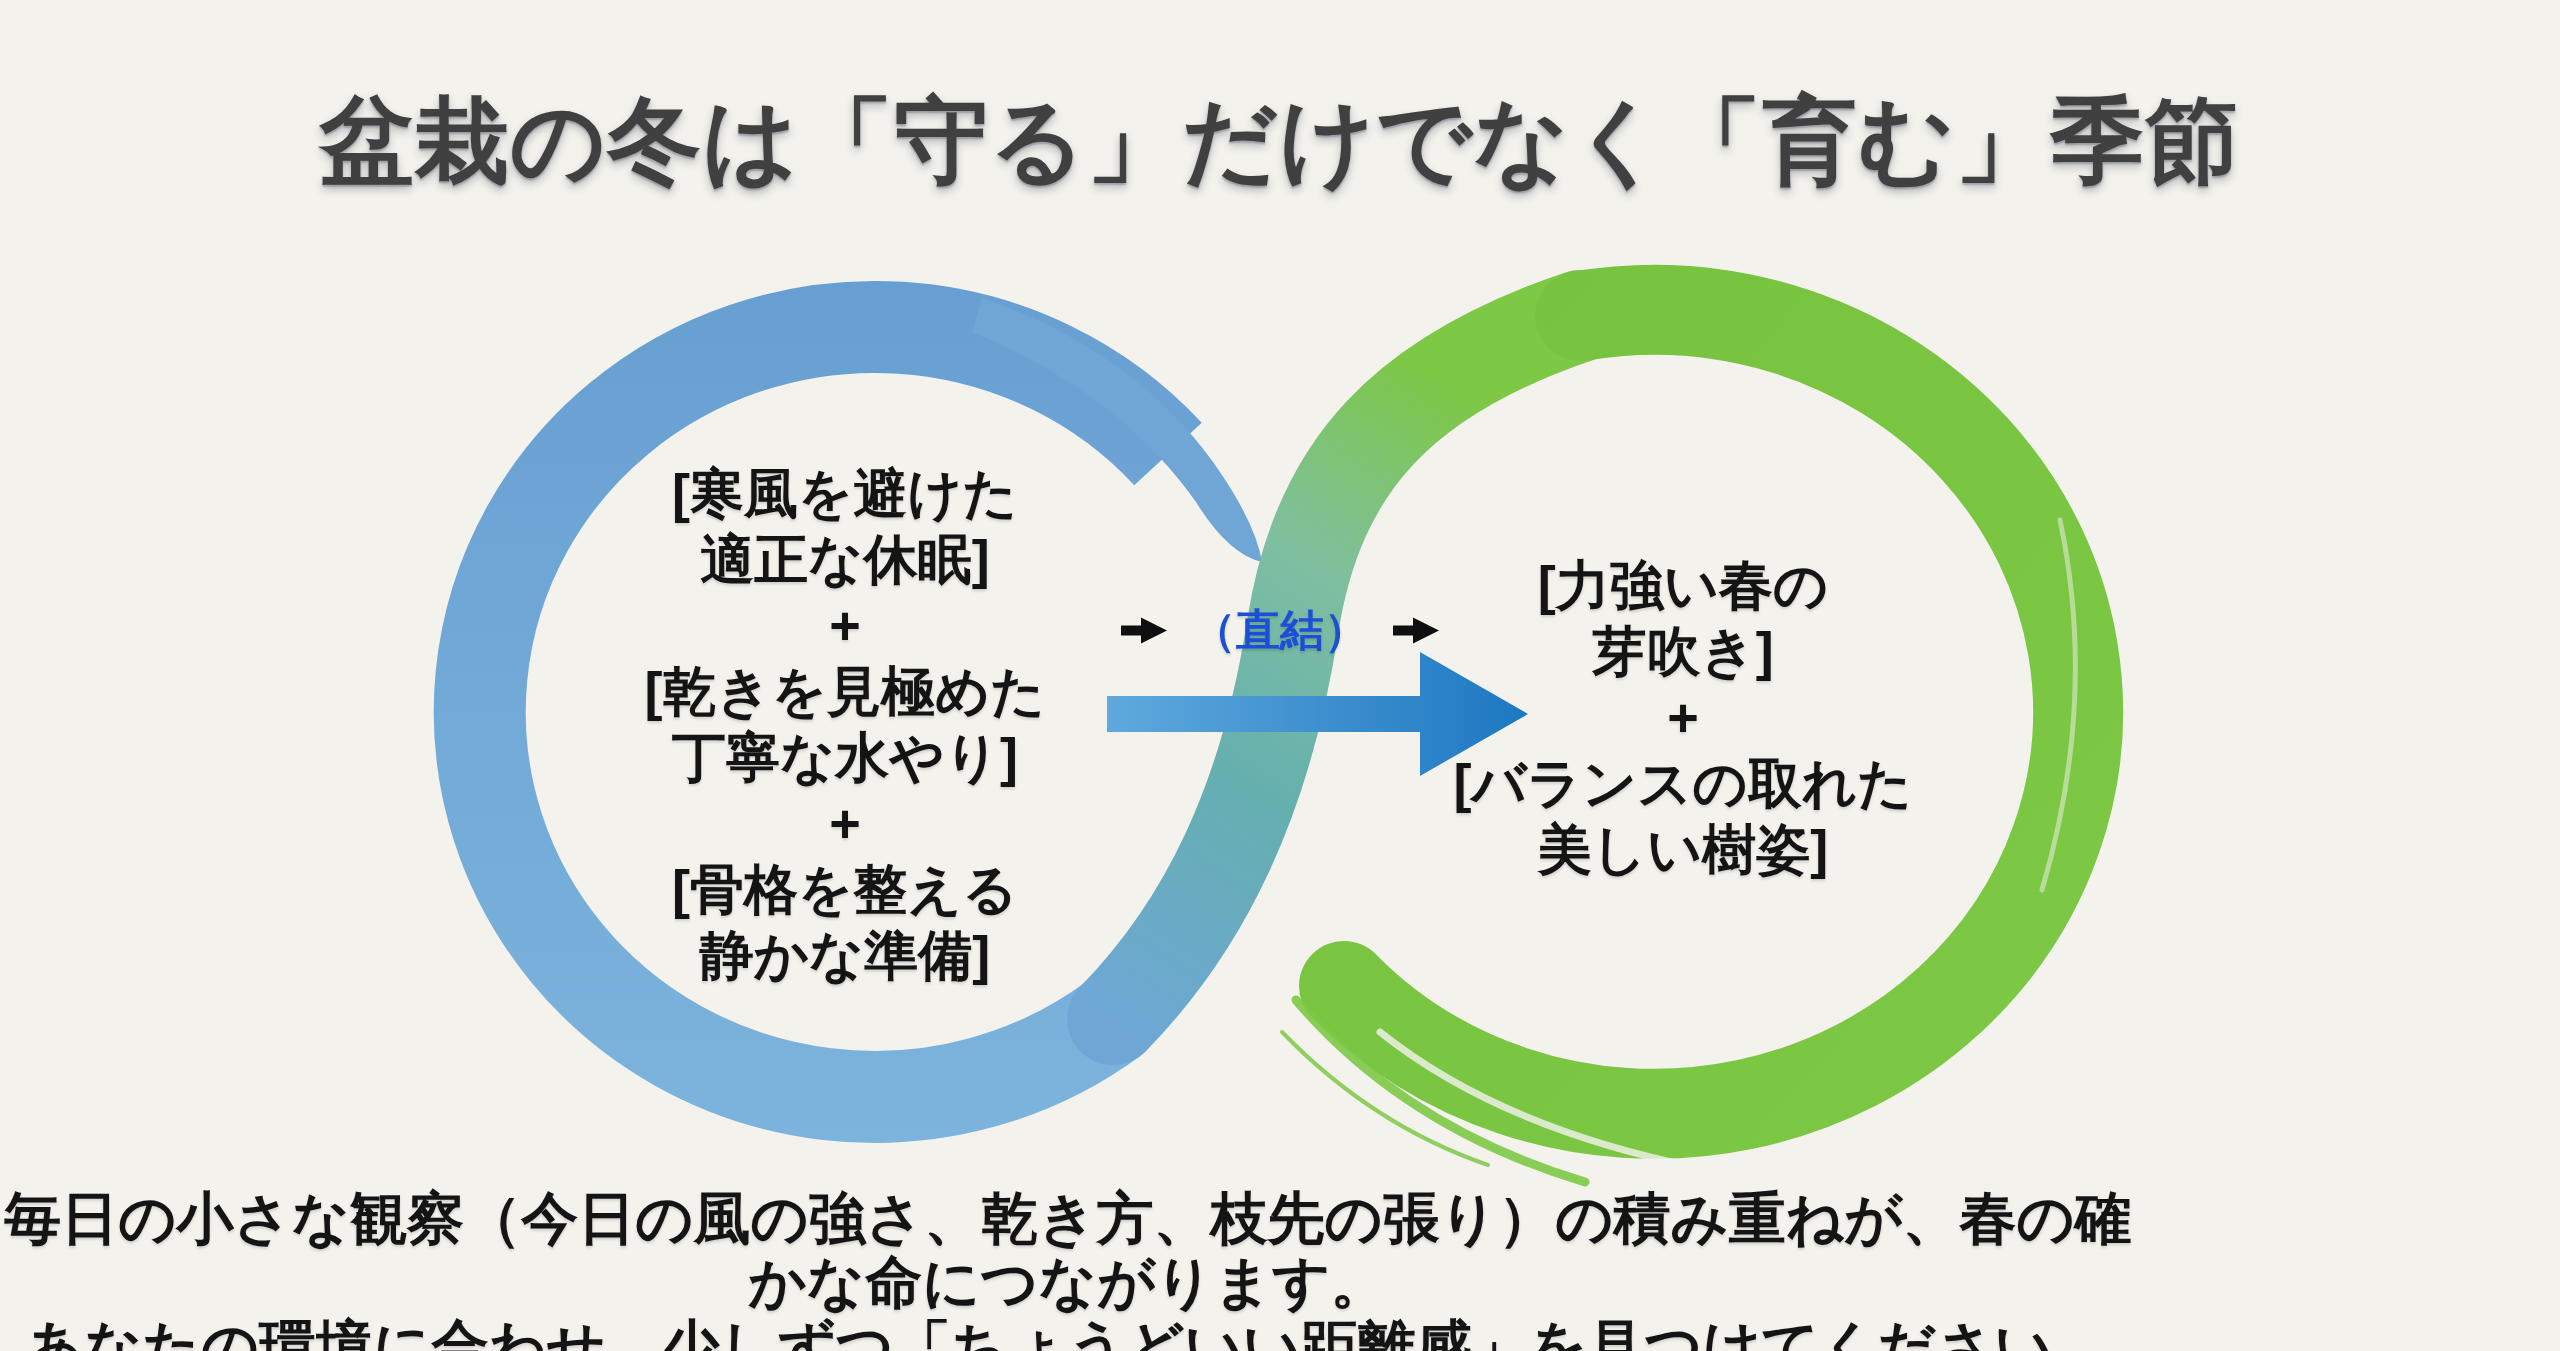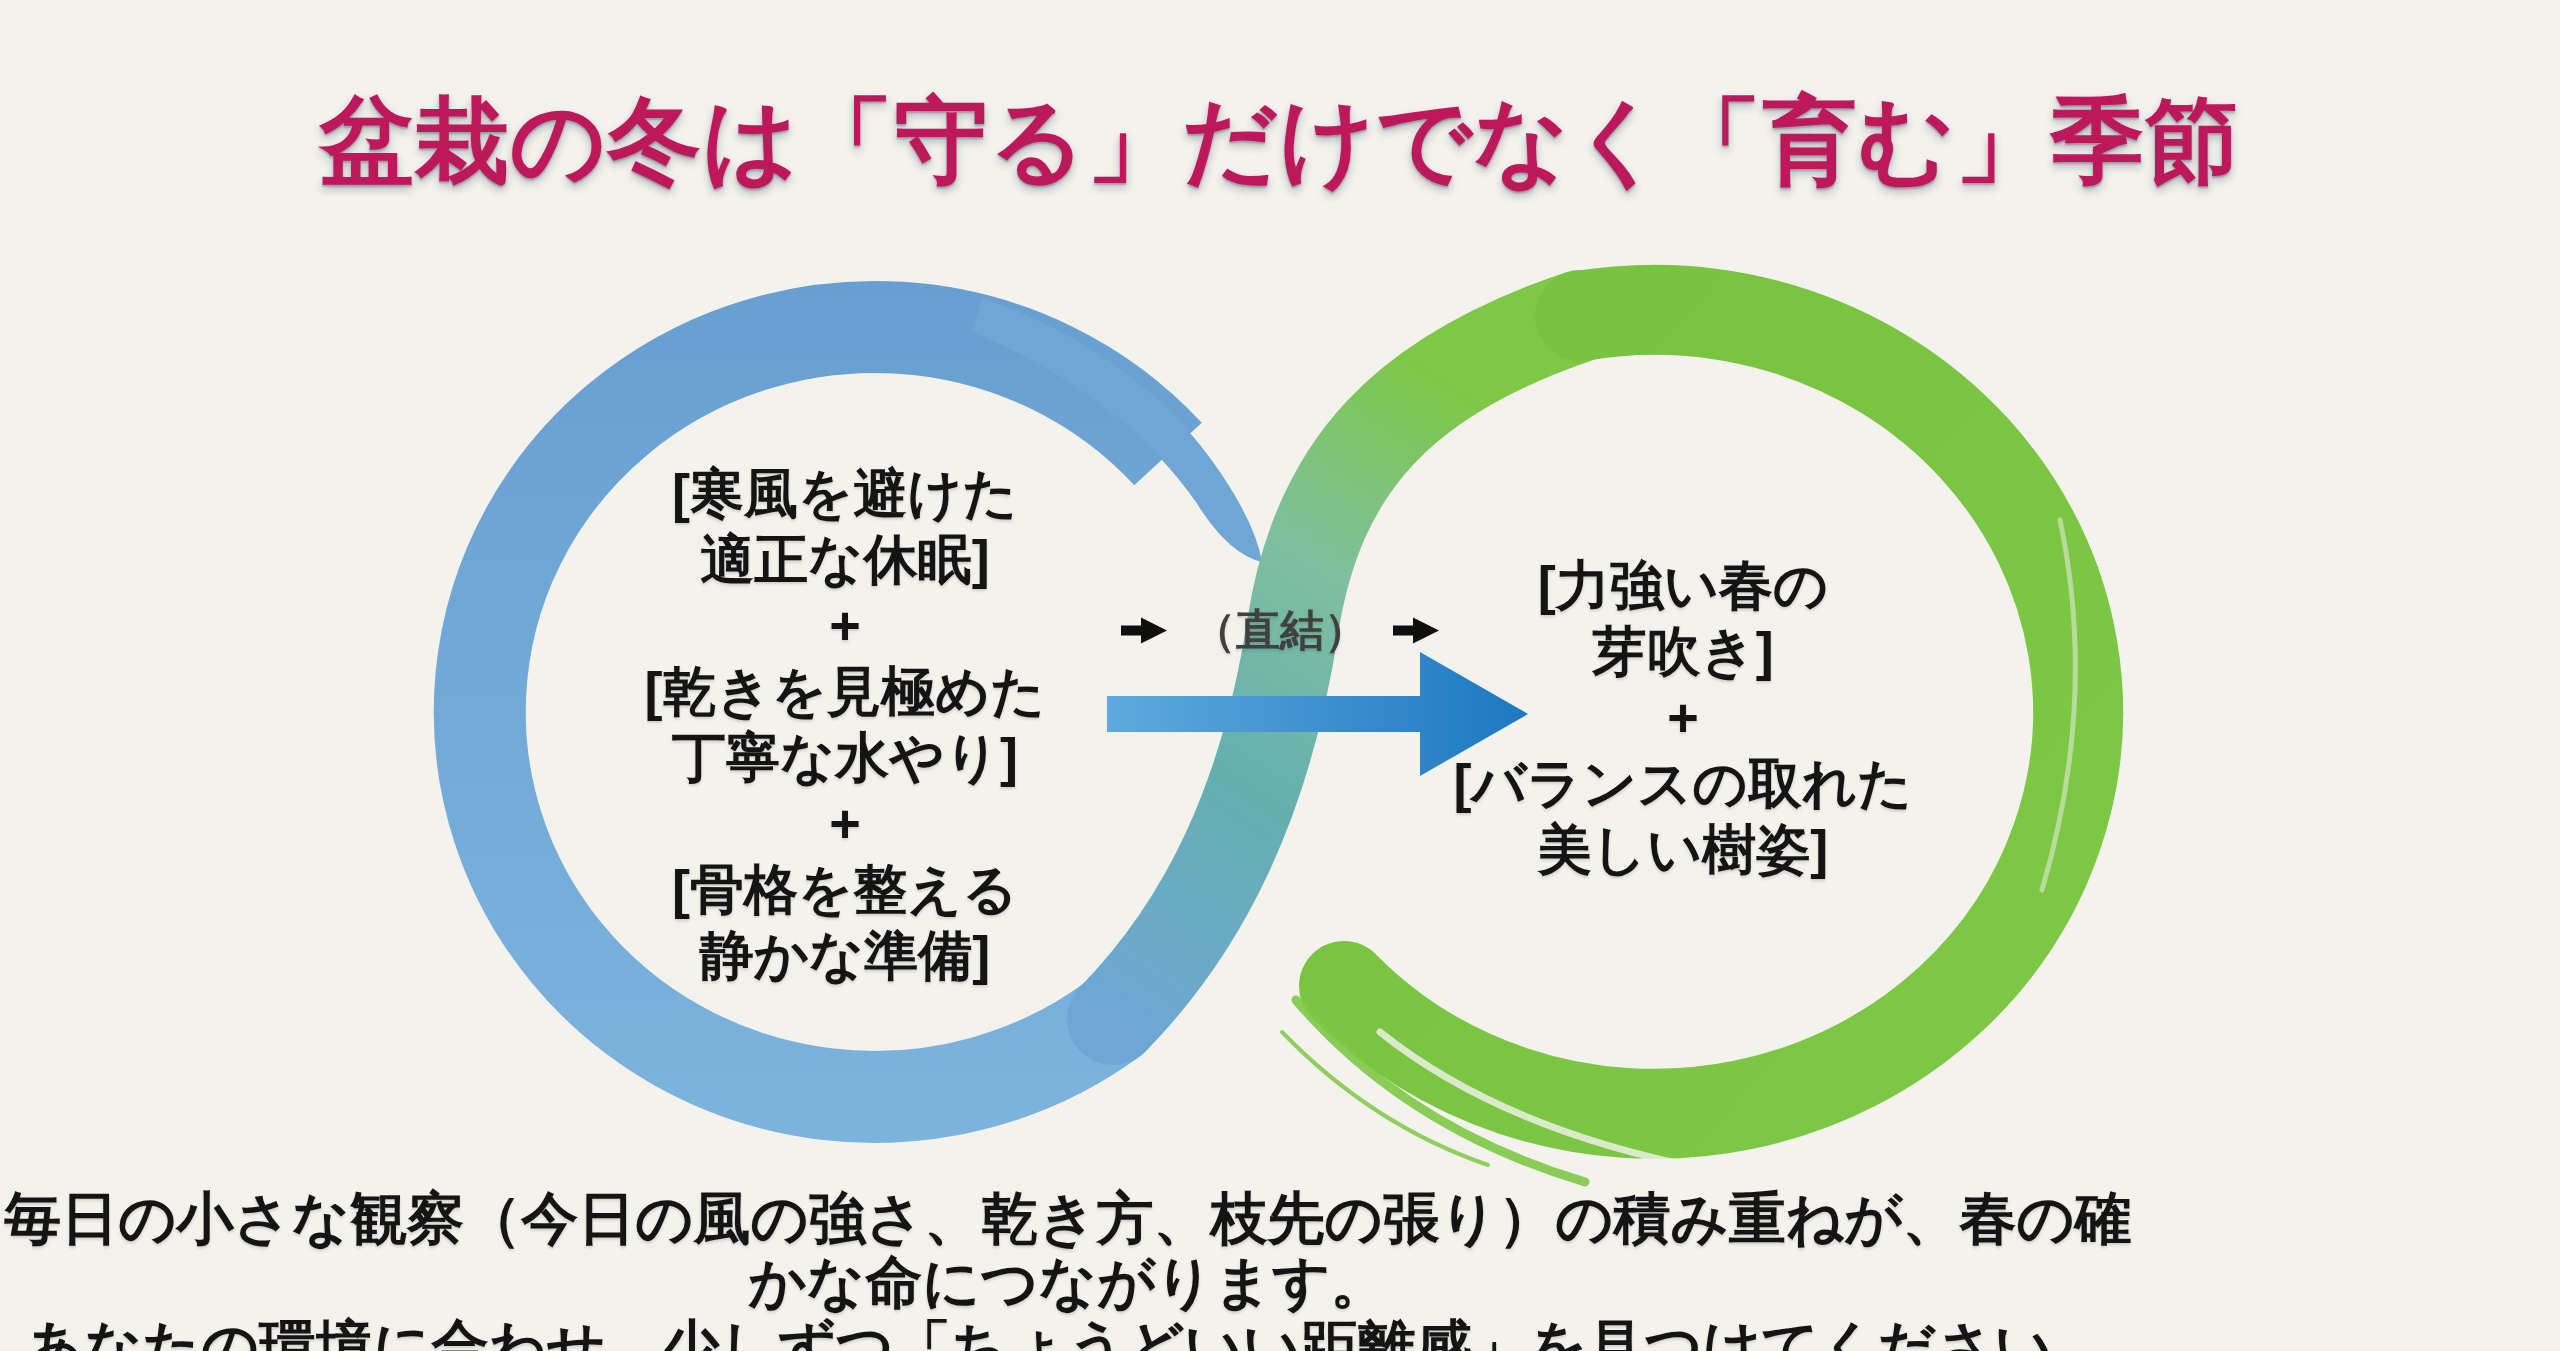--- a/index.html
+++ b/index.html
@@ -83,36 +83,36 @@
     <path d="M 1580 316 A 424 402 0 1 1 1344 986" fill="none" stroke="url(#greenGrad)" stroke-width="90" stroke-linecap="round"></path>
 
     <path d="M 1296 1000 Q 1405 1128 1585 1182" fill="none" stroke-width="9" stroke-linecap="round" opacity="0.9" stroke="#7dc845"></path>
     <path d="M 1282 1032 Q 1372 1125 1488 1165" fill="none" stroke-width="4" stroke-linecap="round" opacity="0.85" stroke="#7dc845"></path>
     <path d="M 1380 1032 Q 1500 1128 1700 1168" fill="none" stroke-width="7" stroke-linecap="round" opacity="0.8" stroke="#f3f2ed"></path>
     <path d="M 2060 520 Q 2098 700 2042 890" fill="none" stroke-width="5" stroke-linecap="round" opacity="0.5" stroke="#f3f2ed"></path>
 
     <polygon points="1107,696 1420,696 1420,652 1528,714 1420,776 1420,732 1107,732" fill="url(#arrowGrad)"></polygon>
   </svg>
 
-  <div class="abs title" style="color:#be185d;">盆栽の冬は「守る」だけでなく「育む」季節</div>
+  <div class="abs title" style="color:#404040;">盆栽の冬は「守る」だけでなく「育む」季節</div>
 
   <div class="abs circle-text" style="left:845px;top:460px;color:#141414;">[寒風を避けた
 適正な休眠]
 +
 [乾きを見極めた
 丁寧な水やり]
 +
 [骨格を整える
 静かな準備]</div>
 
   <div class="abs connector-row">
     <svg class="arrow-glyph" width="48" height="34" viewBox="0 0 48 34">
       <path d="M1 12 H21 V4 L47 17 L21 30 V22 H1 Z" fill="#0f0f0f"></path>
     </svg>
-    <span class="connector-label" style="color:#404040;">（直結）</span>
+    <span class="connector-label" style="color:#1d4ed8;">（直結）</span>
     <svg class="arrow-glyph" width="48" height="34" viewBox="0 0 48 34">
       <path d="M1 12 H21 V4 L47 17 L21 30 V22 H1 Z" fill="#0f0f0f"></path>
     </svg>
   </div>
 
   <div class="abs circle-text" style="left:1665px;top:552px;color:#141414;margin-left:18px;">[力強い春の
 芽吹き]
 +
 [バランスの取れた
 美しい樹姿]</div>

